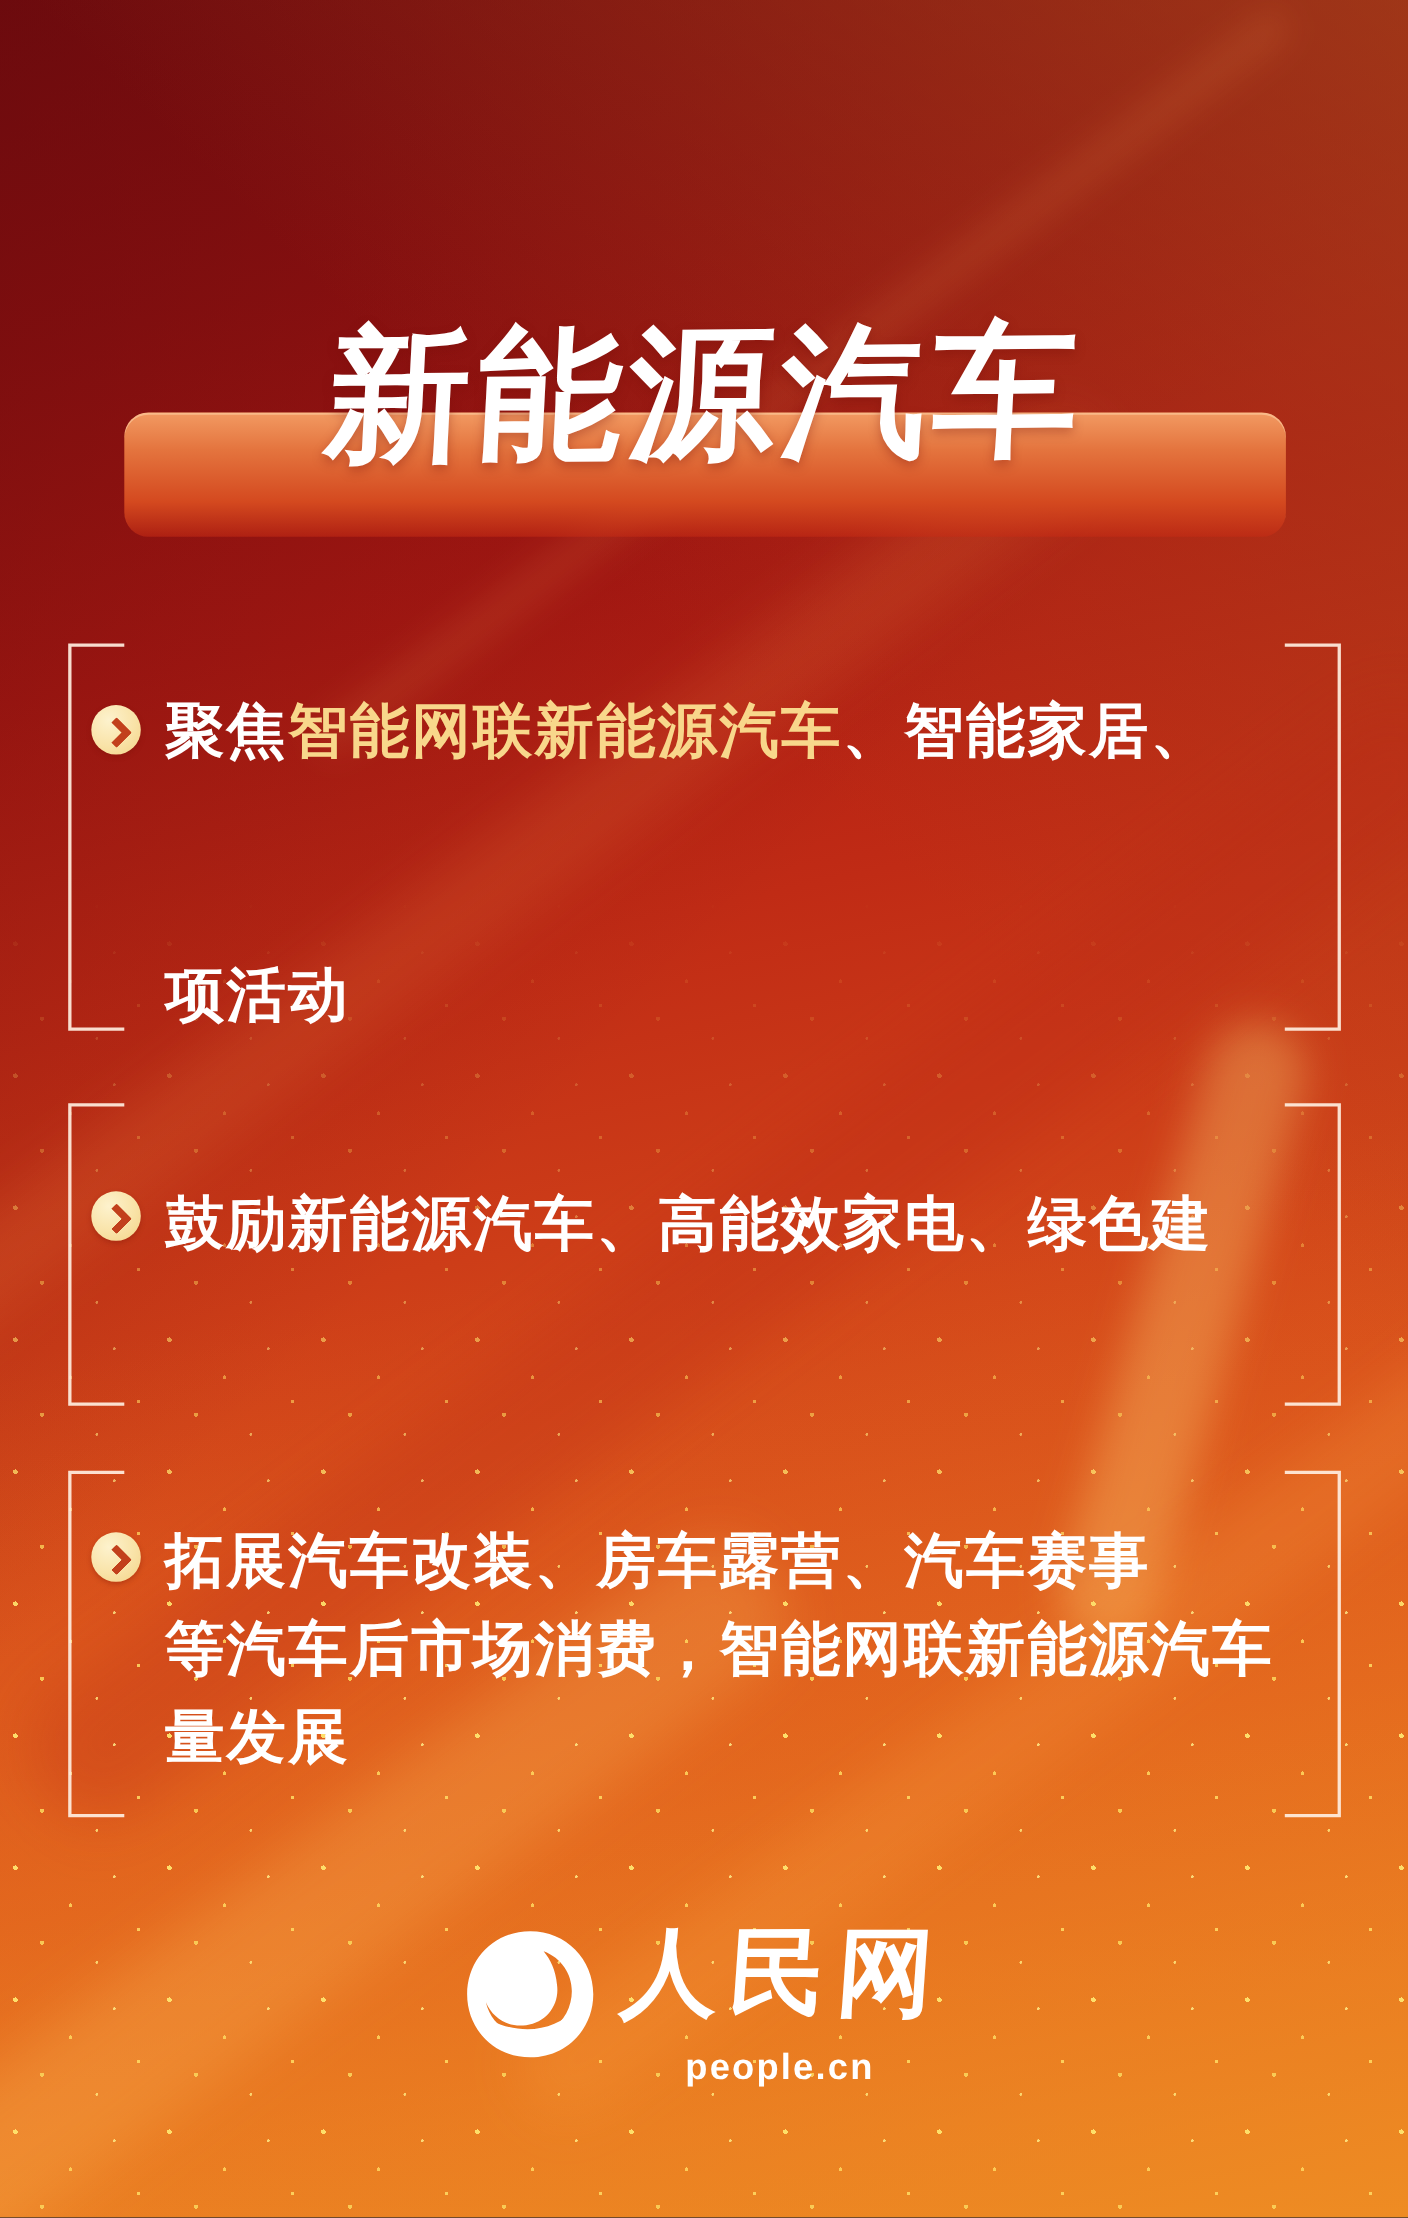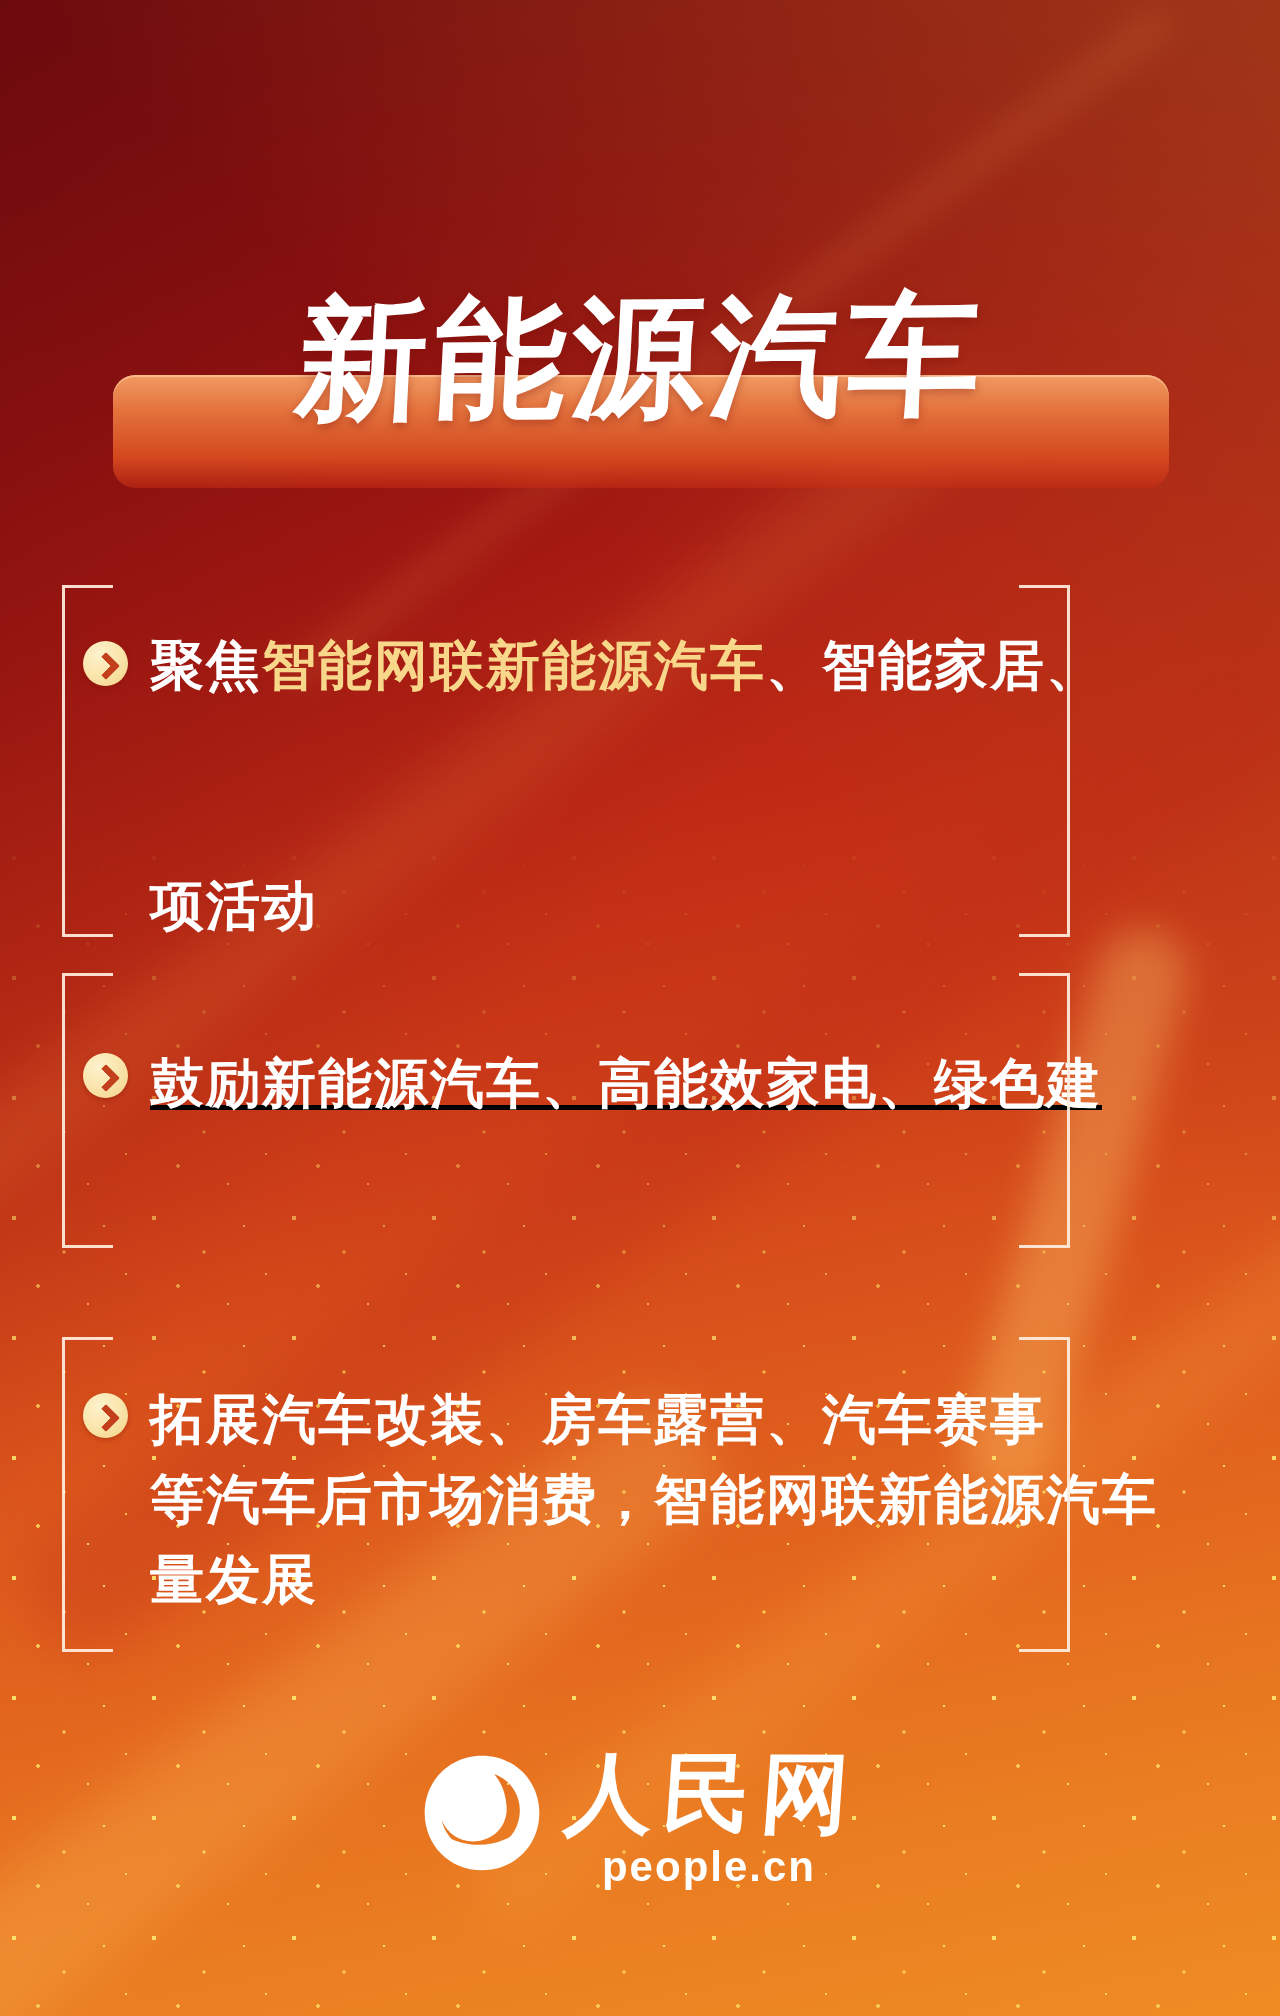--- a/index.html
+++ b/index.html
@@ -43,23 +43,23 @@
     box-shadow:inset 0 2px 0 rgba(255,214,170,.55);
   }
   .page-title{
     position:absolute; left:113px; top:288px; width:1056px; margin:0;
     text-align:center; color:#ffffff;
     font-size:132px; line-height:140px; font-weight:900; letter-spacing:6px;
     transform:skew(-3deg,-0.5deg);
     text-shadow:0 4px 10px rgba(120,15,8,.35);
   }
   
-  .section{position:absolute; left:62px; width:1008px;}
+  .section{position:absolute; left:62px; width:1157px;}
   .sec-1{top:585px; height:352px;}
-  .sec-2{top:973px; height:275px;text-decoration:underline;}
+  .sec-2{top:1003px; height:275px;}
   .sec-3{top:1337px; height:315px;}
   .bracket{position:absolute; top:0; bottom:0; width:48px; pointer-events:none;}
   .bracket.left{left:0; border-left:3px solid rgba(255,238,224,.92); border-top:3px solid rgba(255,238,224,.92); border-bottom:3px solid rgba(255,238,224,.92);}
   .bracket.right{right:0; border-right:3px solid rgba(255,238,224,.92); border-top:3px solid rgba(255,238,224,.92); border-bottom:3px solid rgba(255,238,224,.92);}
   .bullet{
     position:absolute; left:21px; width:45px; height:45px; border-radius:50%;
     background:radial-gradient(circle at 35% 30%, #fdf2cd 0%, #f9e3a8 55%, #f2d387 100%);
     box-shadow:0 2px 5px rgba(120,20,10,.35);
   }
   .sec-1 .bullet{top:56px;} .sec-2 .bullet{top:80px;} .sec-3 .bullet{top:56px;}
@@ -79,21 +79,21 @@
   .gold{color:#f8d78b;}
   
   .footer{
     position:absolute; left:0; right:0; top:1748px;
     display:flex; justify-content:center; align-items:flex-start; gap:16px;
     color:#fff;
   }
   .logo-mark{width:122px; height:122px; margin-top:4px;}
   .logo-text-col{display:flex; flex-direction:column; align-items:center;}
   .logo-cn{font-size:88px; line-height:92px; font-weight:900; letter-spacing:10px; transform:skew(-4deg); text-indent:6px;}
-  .logo-en{font-size:42px; line-height:46px; font-weight:700; letter-spacing:2px; margin-top:4px;}
+  .logo-en{font-size:33px; line-height:46px; font-weight:700; letter-spacing:2px; margin-top:16px;}
 </style>
 </head>
 <body>
 
 <div class="poster">
 
   <div class="bg-layer bg-topleft-dark"></div>
   <div class="bg-layer bg-topright-rust"></div>
   <div class="bg-layer bg-bottom-glow"></div>
   <div class="streak streak-upper-thin"></div>

